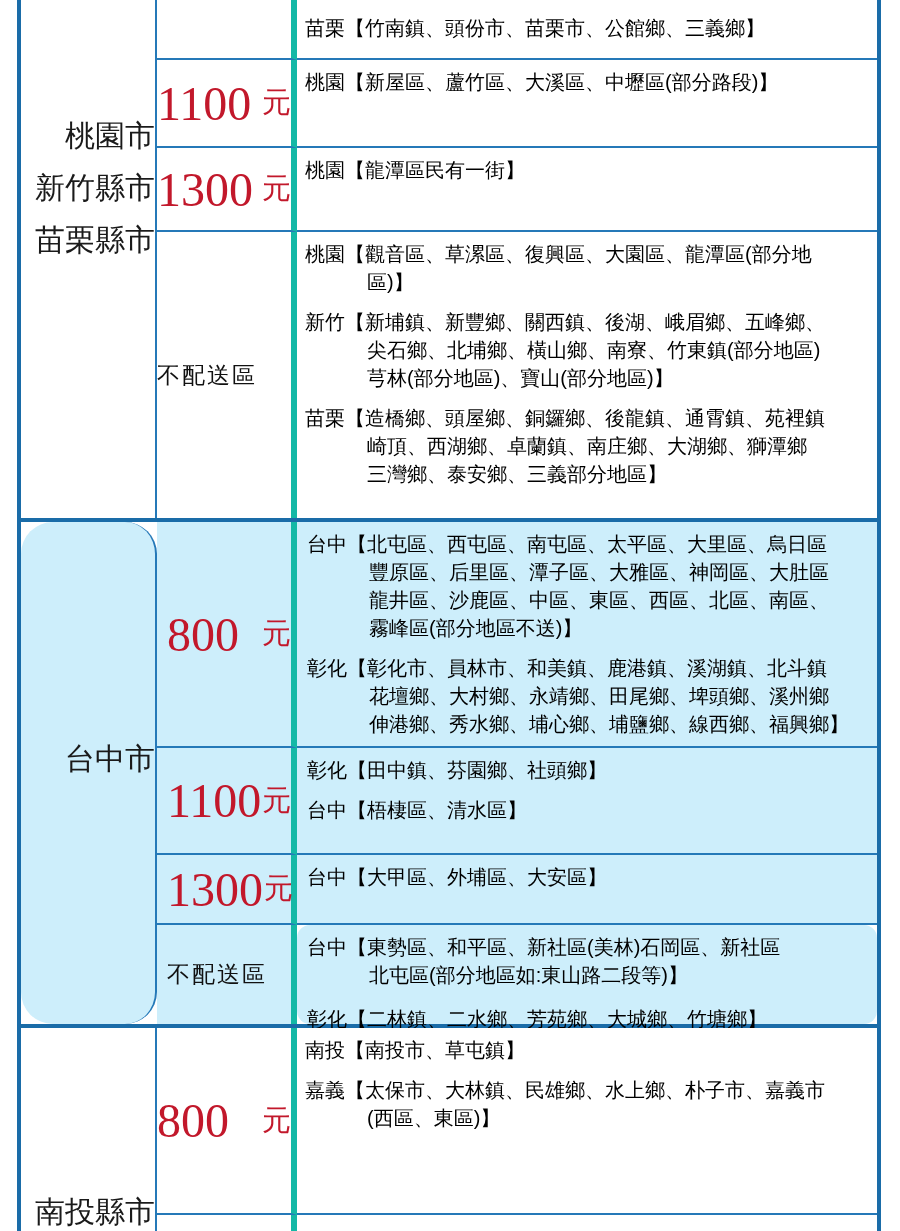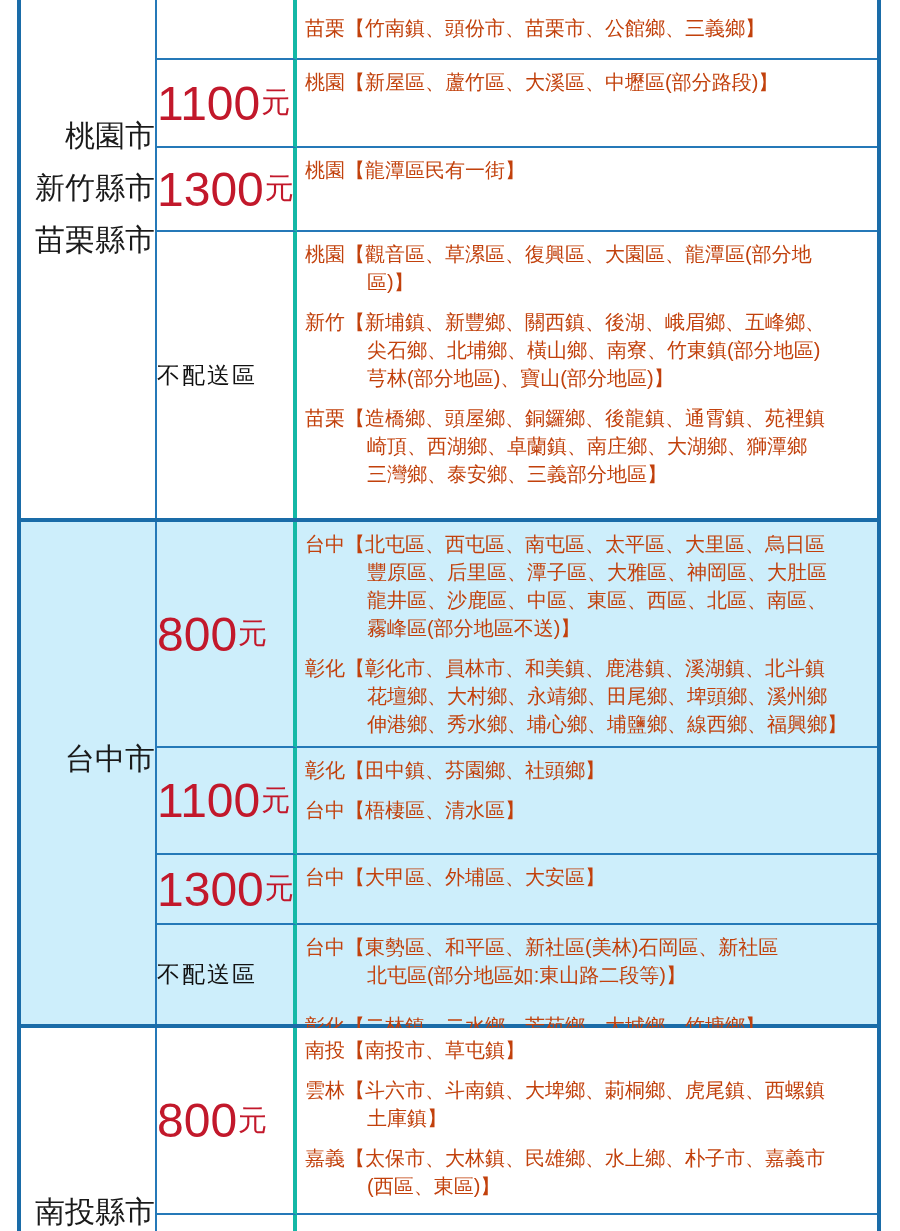--- a/index.html
+++ b/index.html
@@ -14,42 +14,42 @@
   }
   .group{
     display:grid;grid-template-columns:136px 140px 1fr;
     border-bottom:4px solid #1a6ca8;
   }
   .group:last-child{border-bottom:none;}
   .g1{grid-template-rows:250px 88px 84px 286px;}
   .g2{grid-template-rows:226px 107px 70px 99px;}
   .g3{grid-template-rows:187px 250px;}
   .cell{box-sizing:border-box;background:#ffffff;}
-  .g2 .cell{background:#cdeefb;}
+  .g2 .cell{background:#cdeefb;padding-left:10px;}
   .label-cell{
     grid-column:1;border-right:2px solid #2579b8;
     padding-left:6px;color:#1a1a1a;
   }
   .g1 .label-cell{grid-row:1 / span 4;padding-top:300px;}
-  .g2 .label-cell{grid-row:1 / span 4;padding-top:211px;}
+  .g2 .label-cell{grid-row:1 / span 4;padding-top:211px;border-radius:32px;}
   .g3 .label-cell{grid-row:1 / span 2;padding-top:158px;}
   .label-line{font-size:30px;line-height:52px;white-space:nowrap;text-align:right;}
   .price-cell{
-    grid-column:2;border-right:4px solid #14b8a6;
-    display:flex;align-items:center;justify-content:flex-start;
+    grid-column:2;border-right:6px solid #14b8a6;
+    display:flex;align-items:center;justify-content:space-between;font-family:Liberation Serif, serif;
   }
   .areas-cell{
     grid-column:3;
     display:flex;flex-direction:column;
     gap:12px;padding:8px 6px 8px 8px;
   }
   .rb{border-bottom:2px solid #2579b8;}
   .bottom-align{justify-content:flex-end;padding-bottom:16px;}
   .entry{
-    font-size:20px;line-height:28px;color:#c2410c;
+    font-size:20px;line-height:28px;color:#000000;
     white-space:pre-wrap;padding-left:62px;text-indent:-62px;
   }
   .pnum{font-size:48px;color:#c2182b;letter-spacing:0px;}
   .punit{font-size:29px;color:#c2182b;padding-left:1px;}
   .noship .pnum{font-size:23px;color:#111111;letter-spacing:2px;}
 </style>
 </head>
 <body>
 
 <div class="page">
@@ -133,40 +133,38 @@
         <span class="pnum">1300</span>
           <span class="punit">元</span>
       </div>
       <div class="cell areas-cell rb" style="grid-row:3">
         <div class="entry">台中【大甲區、外埔區、大安區】</div>
       </div>
 
       <div class="cell price-cell noship" style="grid-row:4">
         <span class="pnum">不配送區</span>
       </div>
-      <div class="cell areas-cell" style="grid-row:4;gap:23px;">
+      <div class="cell areas-cell" style="grid-row:4;gap:16px;border-radius:13px;">
         <div class="entry">台中【東勢區、和平區、新社區(美林)石岡區、新社區
 北屯區(部分地區如:東山路二段等)】</div>
         <div class="entry">彰化【二林鎮、二水鄉、芳苑鄉、大城鄉、竹塘鄉】</div>
       </div>
     </div>
 
     <div class="group g3">
       <div class="cell label-cell">
         <div class="label-line">南投縣市</div>
       </div>
 
       <div class="cell price-cell rb" style="grid-row:1">
         <span class="pnum">800</span>
           <span class="punit">元</span>
       </div>
       <div class="cell areas-cell rb" style="grid-row:1">
         <div class="entry">南投【南投市、草屯鎮】</div>
-        <div class="entry">雲林【斗六市、斗南鎮、大埤鄉、莿桐鄉、虎尾鎮、西螺鎮
-土庫鎮】</div>
         <div class="entry">嘉義【太保市、大林鎮、民雄鄉、水上鄉、朴子市、嘉義市
 (西區、東區)】</div>
       </div>
 
       <div class="cell price-cell" style="grid-row:2"></div>
       <div class="cell areas-cell" style="grid-row:2"></div>
     </div>
 
   </div>
 </div>

